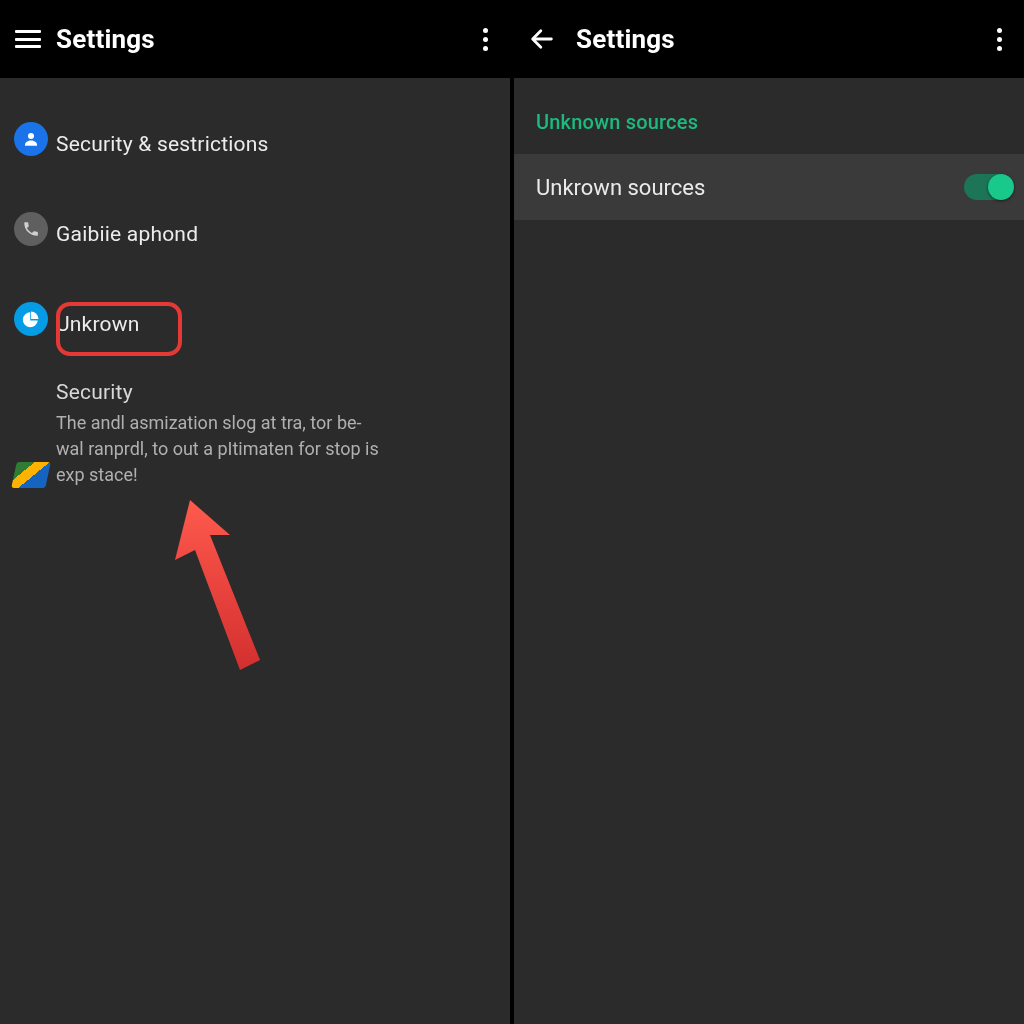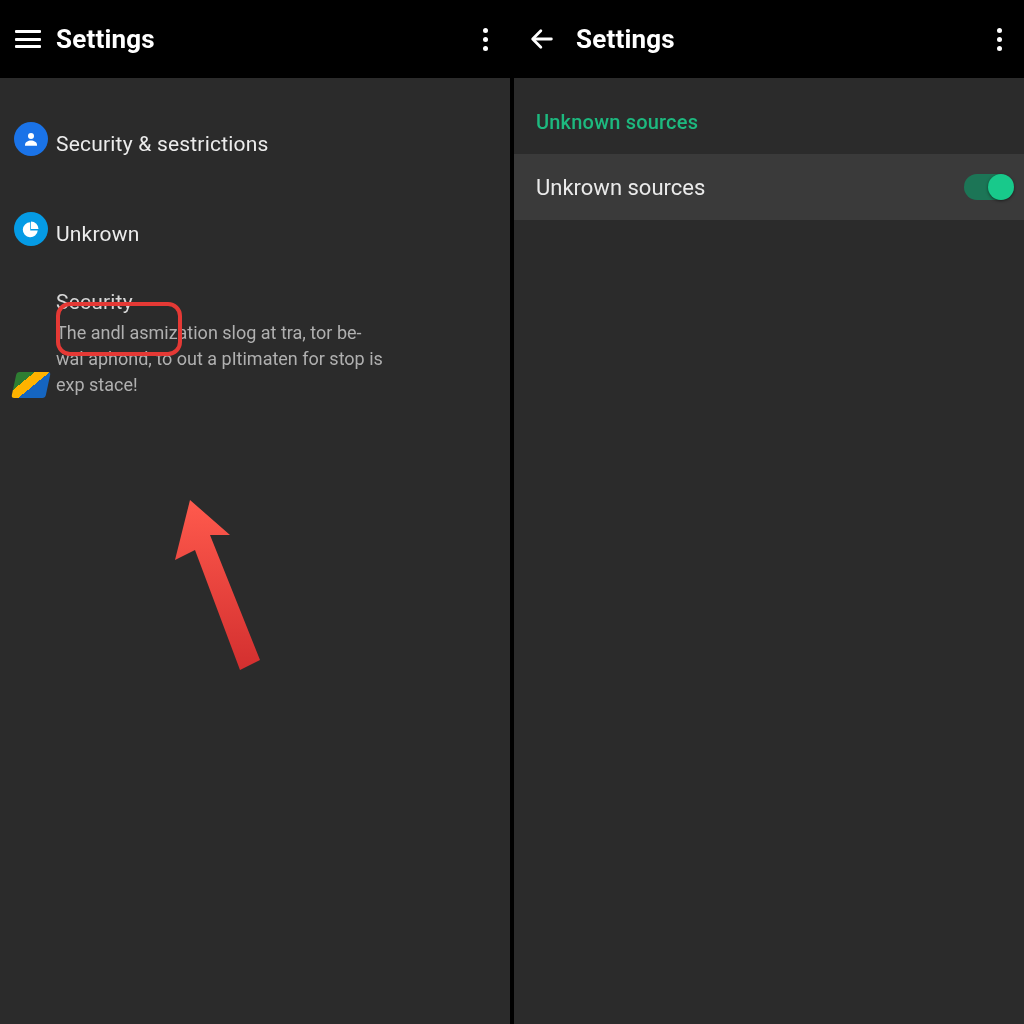--- a/index.html
+++ b/index.html
@@ -172,20 +172,32 @@
                 <circle cx="12" cy="8" r="4"></circle>
                 <path d="M4 20c0-4 4-6 8-6s8 2 8 6v1H4z"></path>
               </svg>
           </div>
         </div>
         <div class="text-slot">
           <div class="primary">Security &amp; sestrictions</div>
         </div>
       </div>
 
+      <div class="row" style="margin-top:26px">
+        <div class="icon-slot">
+          <div class="badge grey">
+            <svg width="18" height="18" viewBox="0 0 24 24" fill="#d0d0d0">
+                <path d="M6.6 10.8c1.4 2.8 3.8 5.2 6.6 6.6l2.2-2.2c.3-.3.7-.4 1-.2 1.2.4 2.5.6 3.8.6.6 0 1 .4 1 1V20c0 .6-.4 1-1 1C10.6 21 3 13.4 3 4c0-.6.4-1 1-1h3.4c.6 0 1 .4 1 1 0 1.3.2 2.6.6 3.8.1.3 0 .7-.2 1l-2.2 2z"></path>
+              </svg>
+          </div>
+        </div>
+        <div class="text-slot">
+          <div class="primary">Gaibiie aphond</div>
+        </div>
+      </div>
 
       <div class="row" style="margin-top:26px">
         <div class="icon-slot">
           <div class="badge cyan">
             <svg width="18" height="18" viewBox="0 0 24 24" fill="#fff">
                 <path d="M12 2v10h10A10 10 0 0 0 12 2z"></path>
                 <path d="M11 3a10 10 0 1 0 10 11H11z" fill="#fff"></path>
               </svg>
           </div>
         </div>
@@ -193,21 +205,21 @@
           <div class="primary">Unkrown</div>
         </div>
       </div>
 
       <div class="row" style="margin-top:14px">
         <div class="icon-slot" style="padding-top:6px">
           <div class="tile-icon"></div>
         </div>
         <div class="text-slot">
           <div class="primary" style="color:#d8d8d8">Security</div>
-          <div class="secondary">The andl asmization slog at tra, tor be-wal aphond, to out a pItimaten for stop is exp stace!</div>
+          <div class="secondary">The andl asmization slog at tra, tor be-wal ranprdl, to out a pItimaten for stop is exp stace!</div>
         </div>
       </div>
 
     </div>
 
     <div class="highlight-box" style="left:56px; top:302px; width:126px; height:54px;"></div>
 
     <svg class="arrow-anno" style="left:150px; top:500px;" width="140" height="180" viewBox="0 0 140 180">
       <defs>
         <linearGradient id="rg" x1="0" y1="0" x2="0" y2="1">

